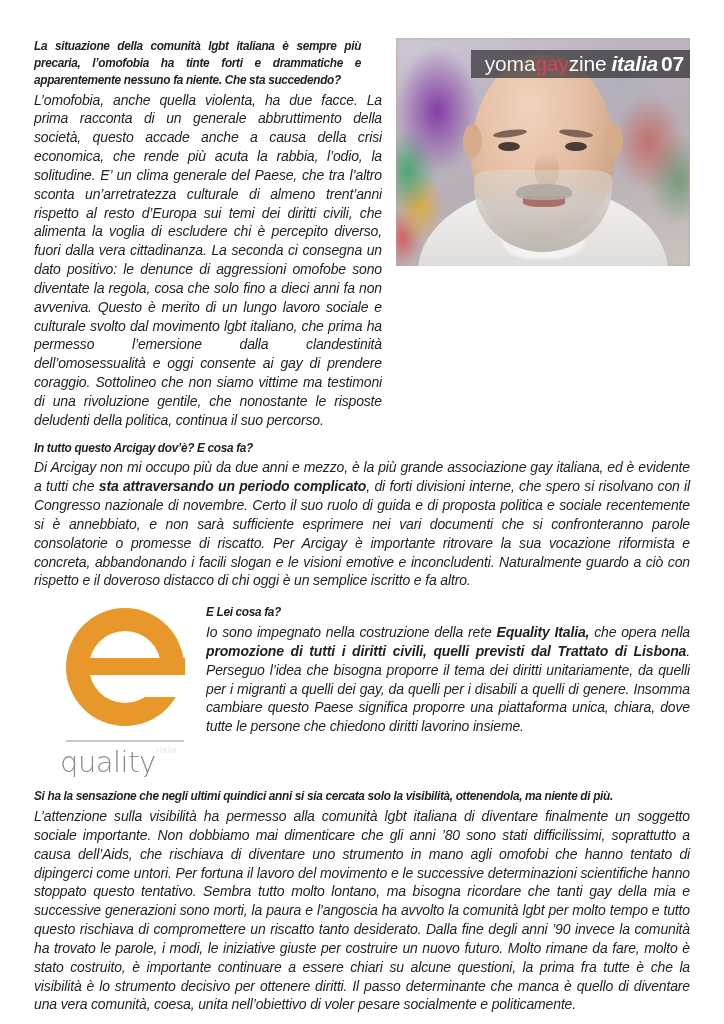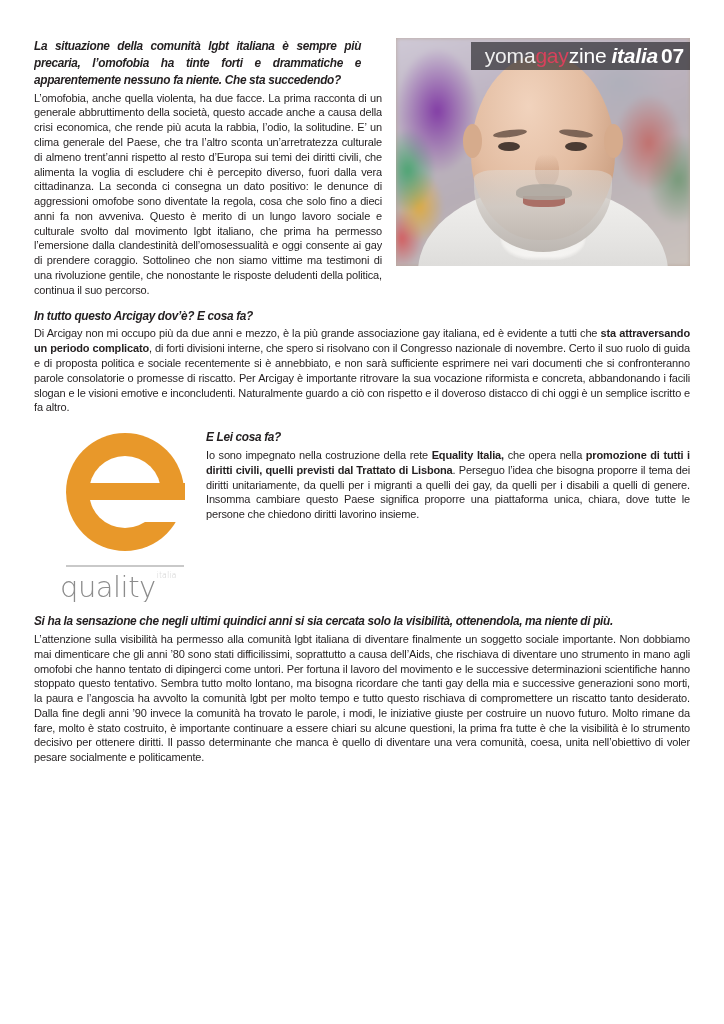--- a/index.html
+++ b/index.html
@@ -91,21 +91,21 @@
     width:42px; height:11px; border-radius:0 0 40% 40%;
     background:#a5655c; opacity:.9;
   }
   .p-mustache {
     position:absolute; top:146px; left:calc(50% - 27px);
     width:56px; height:16px; border-radius:50% 50% 36% 36%;
     background:rgba(175,168,161,.9);
   }
 
   .masthead {
-    position:absolute; top:4px; right:0;
+    position:absolute; top:12px; right:0;
     padding:3px 6px 4px 14px;
     background:rgba(28,28,30,.62);
     font-size:21px; line-height:1;
     letter-spacing:-.2px;
     white-space:nowrap;
   }
   .mh-yoma { color:#efefef; }
   .mh-gay  { color:#d8415c; }
   .mh-zine { color:#ffffff; }
   .mh-italia { color:#ffffff; font-style:italic; font-weight:bold; margin-left:5px; }
@@ -115,25 +115,25 @@
   .q {
     font-weight:bold; font-style:italic;
     font-size:12.6px; line-height:1.34;
     letter-spacing:-.35px;
     text-align:justify;
     margin:0 0 2px 0;
     font-stretch:condensed;
   }
   .q-narrow { transform:scaleX(.94); transform-origin:left center; }
   p.body {
-    font-size:11px; line-height:1.345;
+    font-size:14px; line-height:1.345;
     text-align:justify;
     margin:0;
     letter-spacing:-.15px;
-    -webkit-hyphens:none; hyphens:none;
+    -webkit-hyphens:none; hyphens:none;font-style:italic;
   }
   p.body b { font-weight:bold; }
 
   .intro-col { overflow:hidden; }
 
   
   .logo-row { margin-top:12px; overflow:hidden; }
   .logo-box {
     float:left; width:172px; padding:6px 16px 0 26px;
   }

